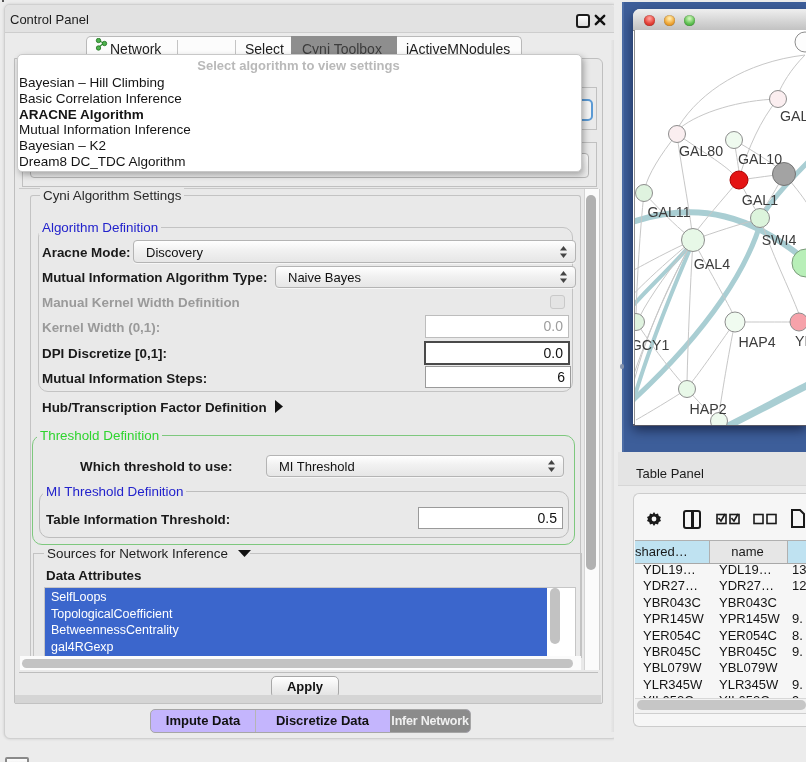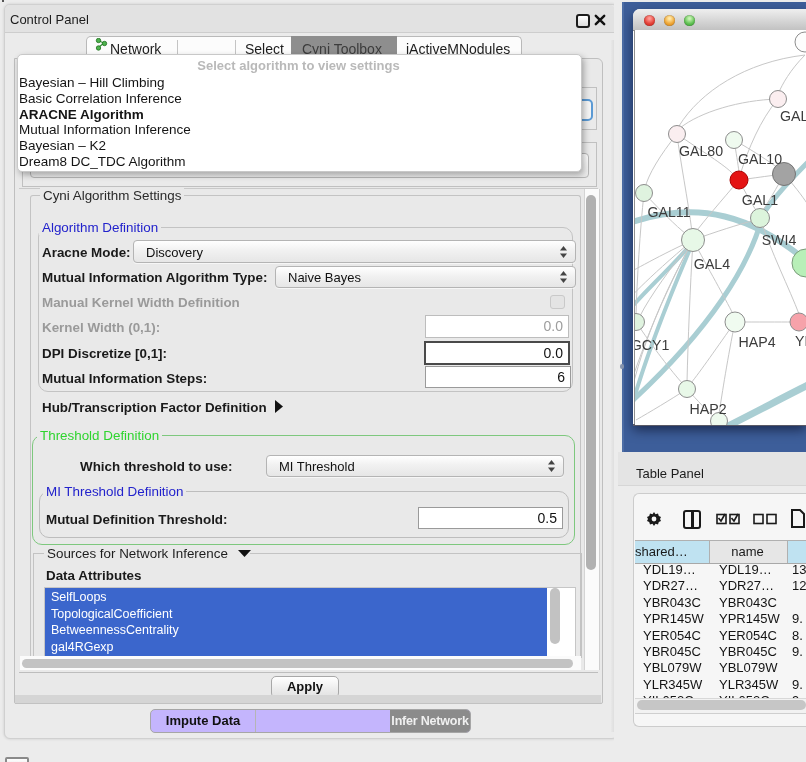--- a/index.html
+++ b/index.html
@@ -100,21 +100,21 @@
   <span class="tx">MI Threshold</span>
   <svg class="step" viewBox="0 0 9 14">
       <path d="M4.5 1 L8 5.5 L1 5.5 Z" fill="#444"></path>
       <path d="M4.5 13 L8 8.5 L1 8.5 Z" fill="#444"></path>
     </svg>
 </div>
 
 <div class="gb" style="left:39px;top:491px;width:528px;height:45px;border-color:#bdbdbd;">
   <span style="color:#2222cc;left:3px;">MI Threshold Definition</span>
 </div>
-<div class="lbl" style="left:46px;top:512px;">Mutual Definition Threshold:</div>
+<div class="lbl" style="left:46px;top:512px;">Table Information Threshold:</div>
 <div class="field" style="left:418px;top:507px;width:138px;height:20px;border:1px solid #9a9a9a;line-height:20px;padding-right:5px;">0.5</div>
 
 <div class="gb" style="left:33px;top:553px;width:547px;height:104px;border-bottom:none;border-radius:0;">
   <span style="color:#1e1e1e;left:10px;padding-right:22px;">Sources for Network Inference</span>
 </div>
 <svg class="ab" style="left:238px;top:549px;" width="13" height="9" viewBox="0 0 13 9">
     <path d="M0 1 L13 1 L6.5 8 Z" fill="#111"></path>
   </svg>
 <div class="lbl" style="left:46px;top:568px;">Data Attributes</div>
 <div class="ab" style="left:44px;top:587px;width:530px;height:68px;background:#fff;border:1px solid #c6c6c6;border-bottom:none;overflow:hidden;">
@@ -127,20 +127,21 @@
 <div class="ab" style="left:586px;top:195px;width:10px;height:375px;background:#b1b1b1;border-radius:5px;"></div>
 
 <div class="ab" style="left:20px;top:656px;width:561px;height:14px;background:#fbfbfb;"></div>
 <div class="ab" style="left:22px;top:659px;width:551px;height:9px;background:#c3c3c3;border-radius:5px;"></div>
 
 <div class="ab" style="left:271px;top:676px;width:66px;height:20px;border:1px solid #a8a8a8;border-radius:5px;background:linear-gradient(#fff,#ececec 60%,#e2e2e2);text-align:center;line-height:19px;font-size:13px;font-weight:bold;color:#111;">Apply</div>
 
 <div class="ab" style="left:15px;top:695px;width:586px;height:8px;background:#d5d5d5;border-bottom:1px solid #c2c2c2;"></div>
 <div class="ab" style="left:150px;top:709px;width:319px;height:22px;border:1px solid #a6a6a6;border-radius:5px;background:#c4b5fd;overflow:hidden;">
   <div class="ab" style="left:0;top:0;width:104px;height:22px;border-right:1px solid #b5b5b5;text-align:center;line-height:22px;font-size:13px;font-weight:bold;color:#111;">Impute Data</div>
+  <div class="ab" style="left:105px;top:0;width:133px;height:22px;text-align:center;line-height:22px;font-size:13px;font-weight:bold;color:#111;">Discretize Data</div>
   <div class="ab" style="left:239px;top:0;width:80px;height:22px;background:#8b8b8b;text-align:center;line-height:22px;font-size:12.5px;font-weight:bold;color:#f0f0f0;white-space:nowrap;letter-spacing:-0.2px;">Infer Network</div>
 </div>
 
 <div class="ab" style="left:5px;top:757px;width:20px;height:10px;border:2px solid #8a8a8a;border-radius:2px;background:linear-gradient(#fff,#ddd);"></div>
 
 <div class="ab" style="left:611px;top:40px;width:5px;height:692px;background:linear-gradient(90deg,#e8e8e8,#d8d8d8);"></div>
 
 <div class="ab" style="left:17px;top:54px;width:563px;height:116px;background:#fff;border:1px solid #c8c8c8;border-radius:5px;box-shadow:2px 3px 6px rgba(0,0,0,0.3);"></div>
 <div class="ab" style="left:17px;top:58px;width:563px;text-align:center;font-size:13px;font-weight:bold;color:#b9b9b9;">Select algorithm to view settings</div>
 <div class="ab" style="left:19px;top:75px;font-size:13.5px;color:#141414;line-height:15.8px;">Bayesian – Hill Climbing<br>Basic Correlation Inference<br><b>ARACNE Algorithm</b><br>Mutual Information Inference<br>Bayesian – K2<br>Dream8 DC_TDC Algorithm</div>

